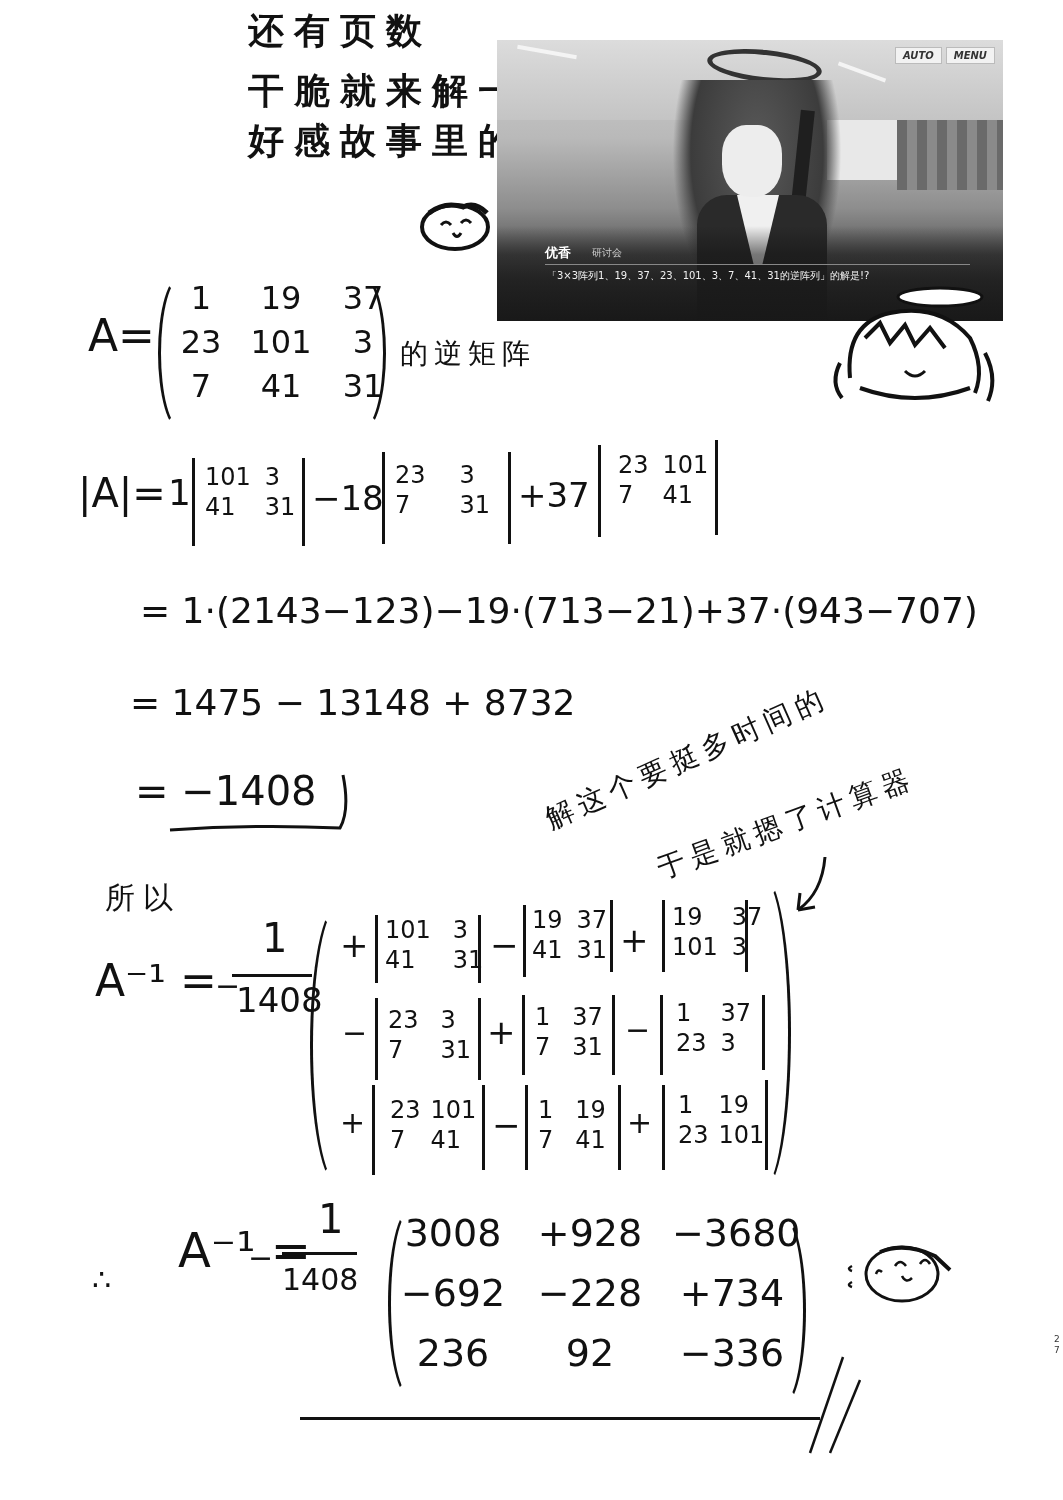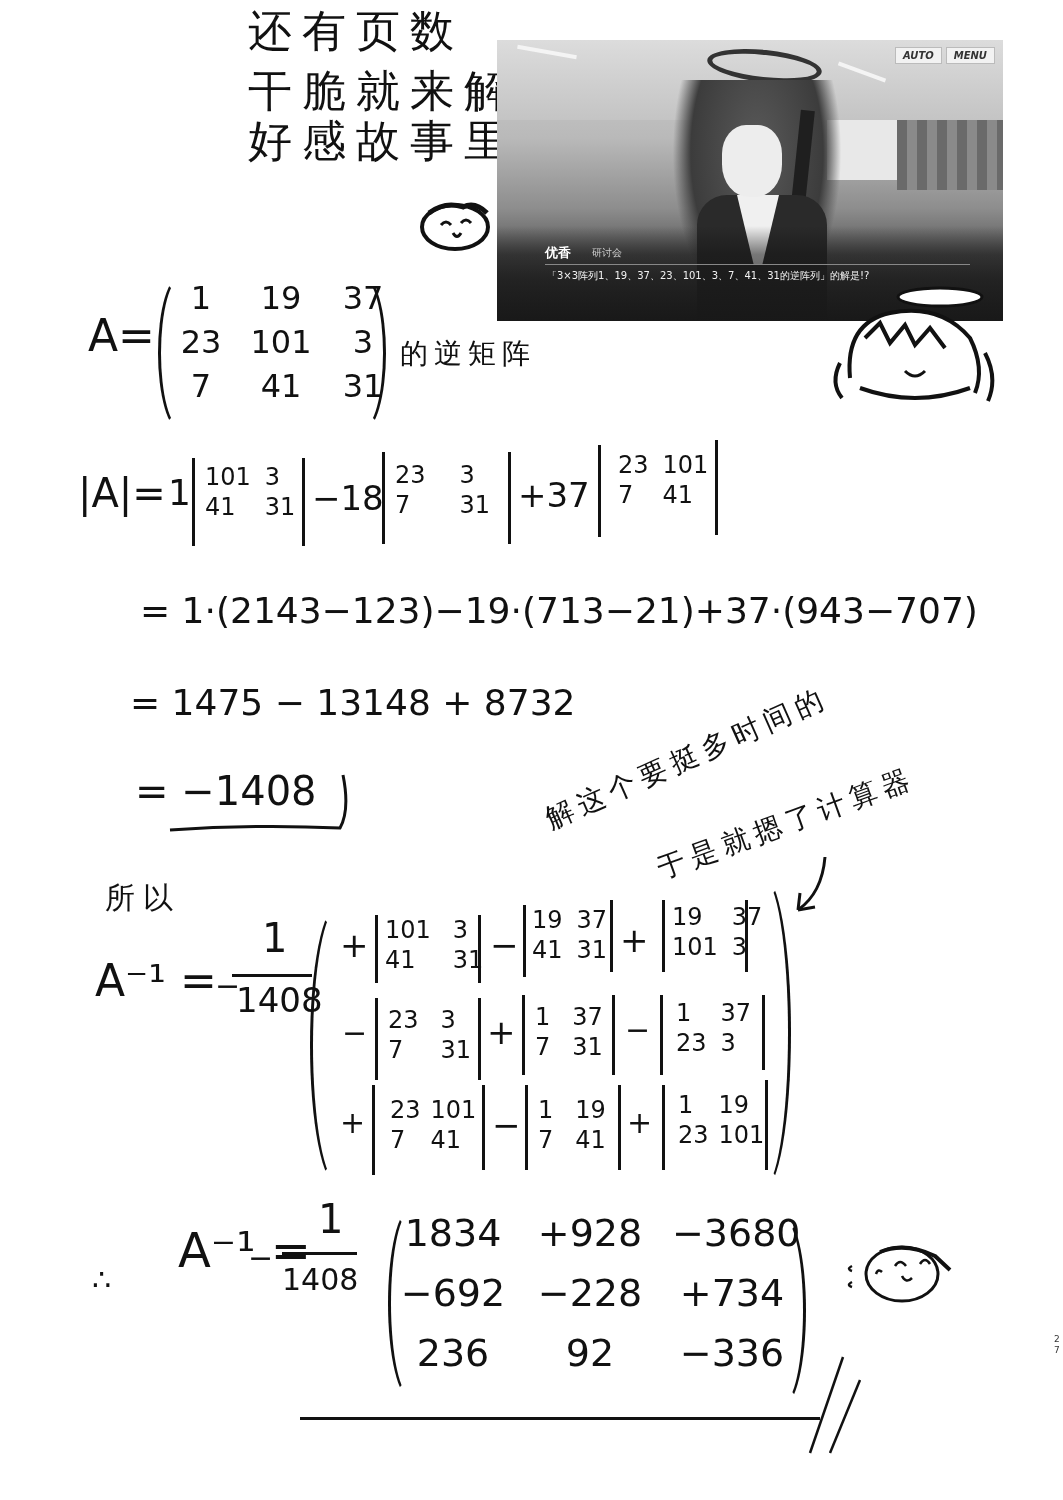--- a/index.html
+++ b/index.html
@@ -1,20 +1,20 @@
 <!DOCTYPE html>
 <html><head>
 <meta charset="utf-8">
 <style>
   html, body { margin: 0; padding: 0; background: #ffffff; }
   body { width: 1063px; height: 1500px; position: relative; overflow: hidden;
          font-family: "DejaVu Sans", sans-serif; color: #111; }
   .abs { position: absolute; }
   .hand { font-family: "DejaVu Sans", sans-serif; color: #111; }
-  .title-line { font-size: 44px; font-weight: normal; letter-spacing: 10px; line-height: 46px; white-space: nowrap; }
+  .title-line { font-size: 36px; font-weight: bold; letter-spacing: 10px; line-height: 46px; white-space: nowrap; }
 
   
   .game { left: 497px; top: 40px; width: 506px; height: 281px;
           background: linear-gradient(180deg, #cfcfcf 0%, #b9b9b9 35%, #8d8d8d 60%, #3e3e3e 85%, #2b2b2b 100%);
           overflow: hidden; }
   .game .ceiling { position:absolute; left:0; top:0; width:100%; height:80px;
           background: linear-gradient(180deg,#dcdcdc,#c4c4c4); }
   .game .light { position:absolute; height:4px; background:#f4f4f4; }
   .game .halo { position:absolute; left:210px; top:10px; width:105px; height:22px; border:5px solid #333; border-radius:50%; transform: rotate(6deg); }
   .game .screen { position:absolute; left:330px; top:80px; width:90px; height:60px; background:#e8e8e8; }
@@ -248,21 +248,21 @@
 <div class="vbar" style="left:765px; top:1080px; height:90px;"></div>
 
 <div class="abs hand" style="left:92px; top:1262px; font-size:30px;">∴</div>
 <div class="abs hand" style="left:178px; top:1222px; font-size:48px; white-space:nowrap;">A⁻¹ =</div>
 <div class="abs hand" style="left:248px; top:1240px; font-size:30px;">−</div>
 <div class="abs hand" style="left:318px; top:1196px; font-size:40px;">1</div>
 <div class="frac-line" style="left:282px; top:1252px; width:75px;"></div>
 <div class="abs hand" style="left:282px; top:1262px; font-size:30px;">1408</div>
 <div class="paren" style="left:388px; top:1208px; width:40px; height:185px; border-right-color:transparent; border-top-color:transparent; border-bottom-color:transparent;"></div>
 <div class="matrix hand" style="left:398px; top:1212px; grid-template-columns: 110px 120px 120px; row-gap:18px; font-size:38px; line-height:42px;">
-  <span>1834</span>
+  <span>3008</span>
   <span>+928</span>
   <span>−3680</span>
   <span>−692</span>
   <span>−228</span>
   <span>+734</span>
   <span>236</span>
   <span>92</span>
   <span>−336</span>
 </div>
 <div class="paren" style="left:760px; top:1215px; width:40px; height:185px; border-left-color:transparent; border-top-color:transparent; border-bottom-color:transparent;"></div>

